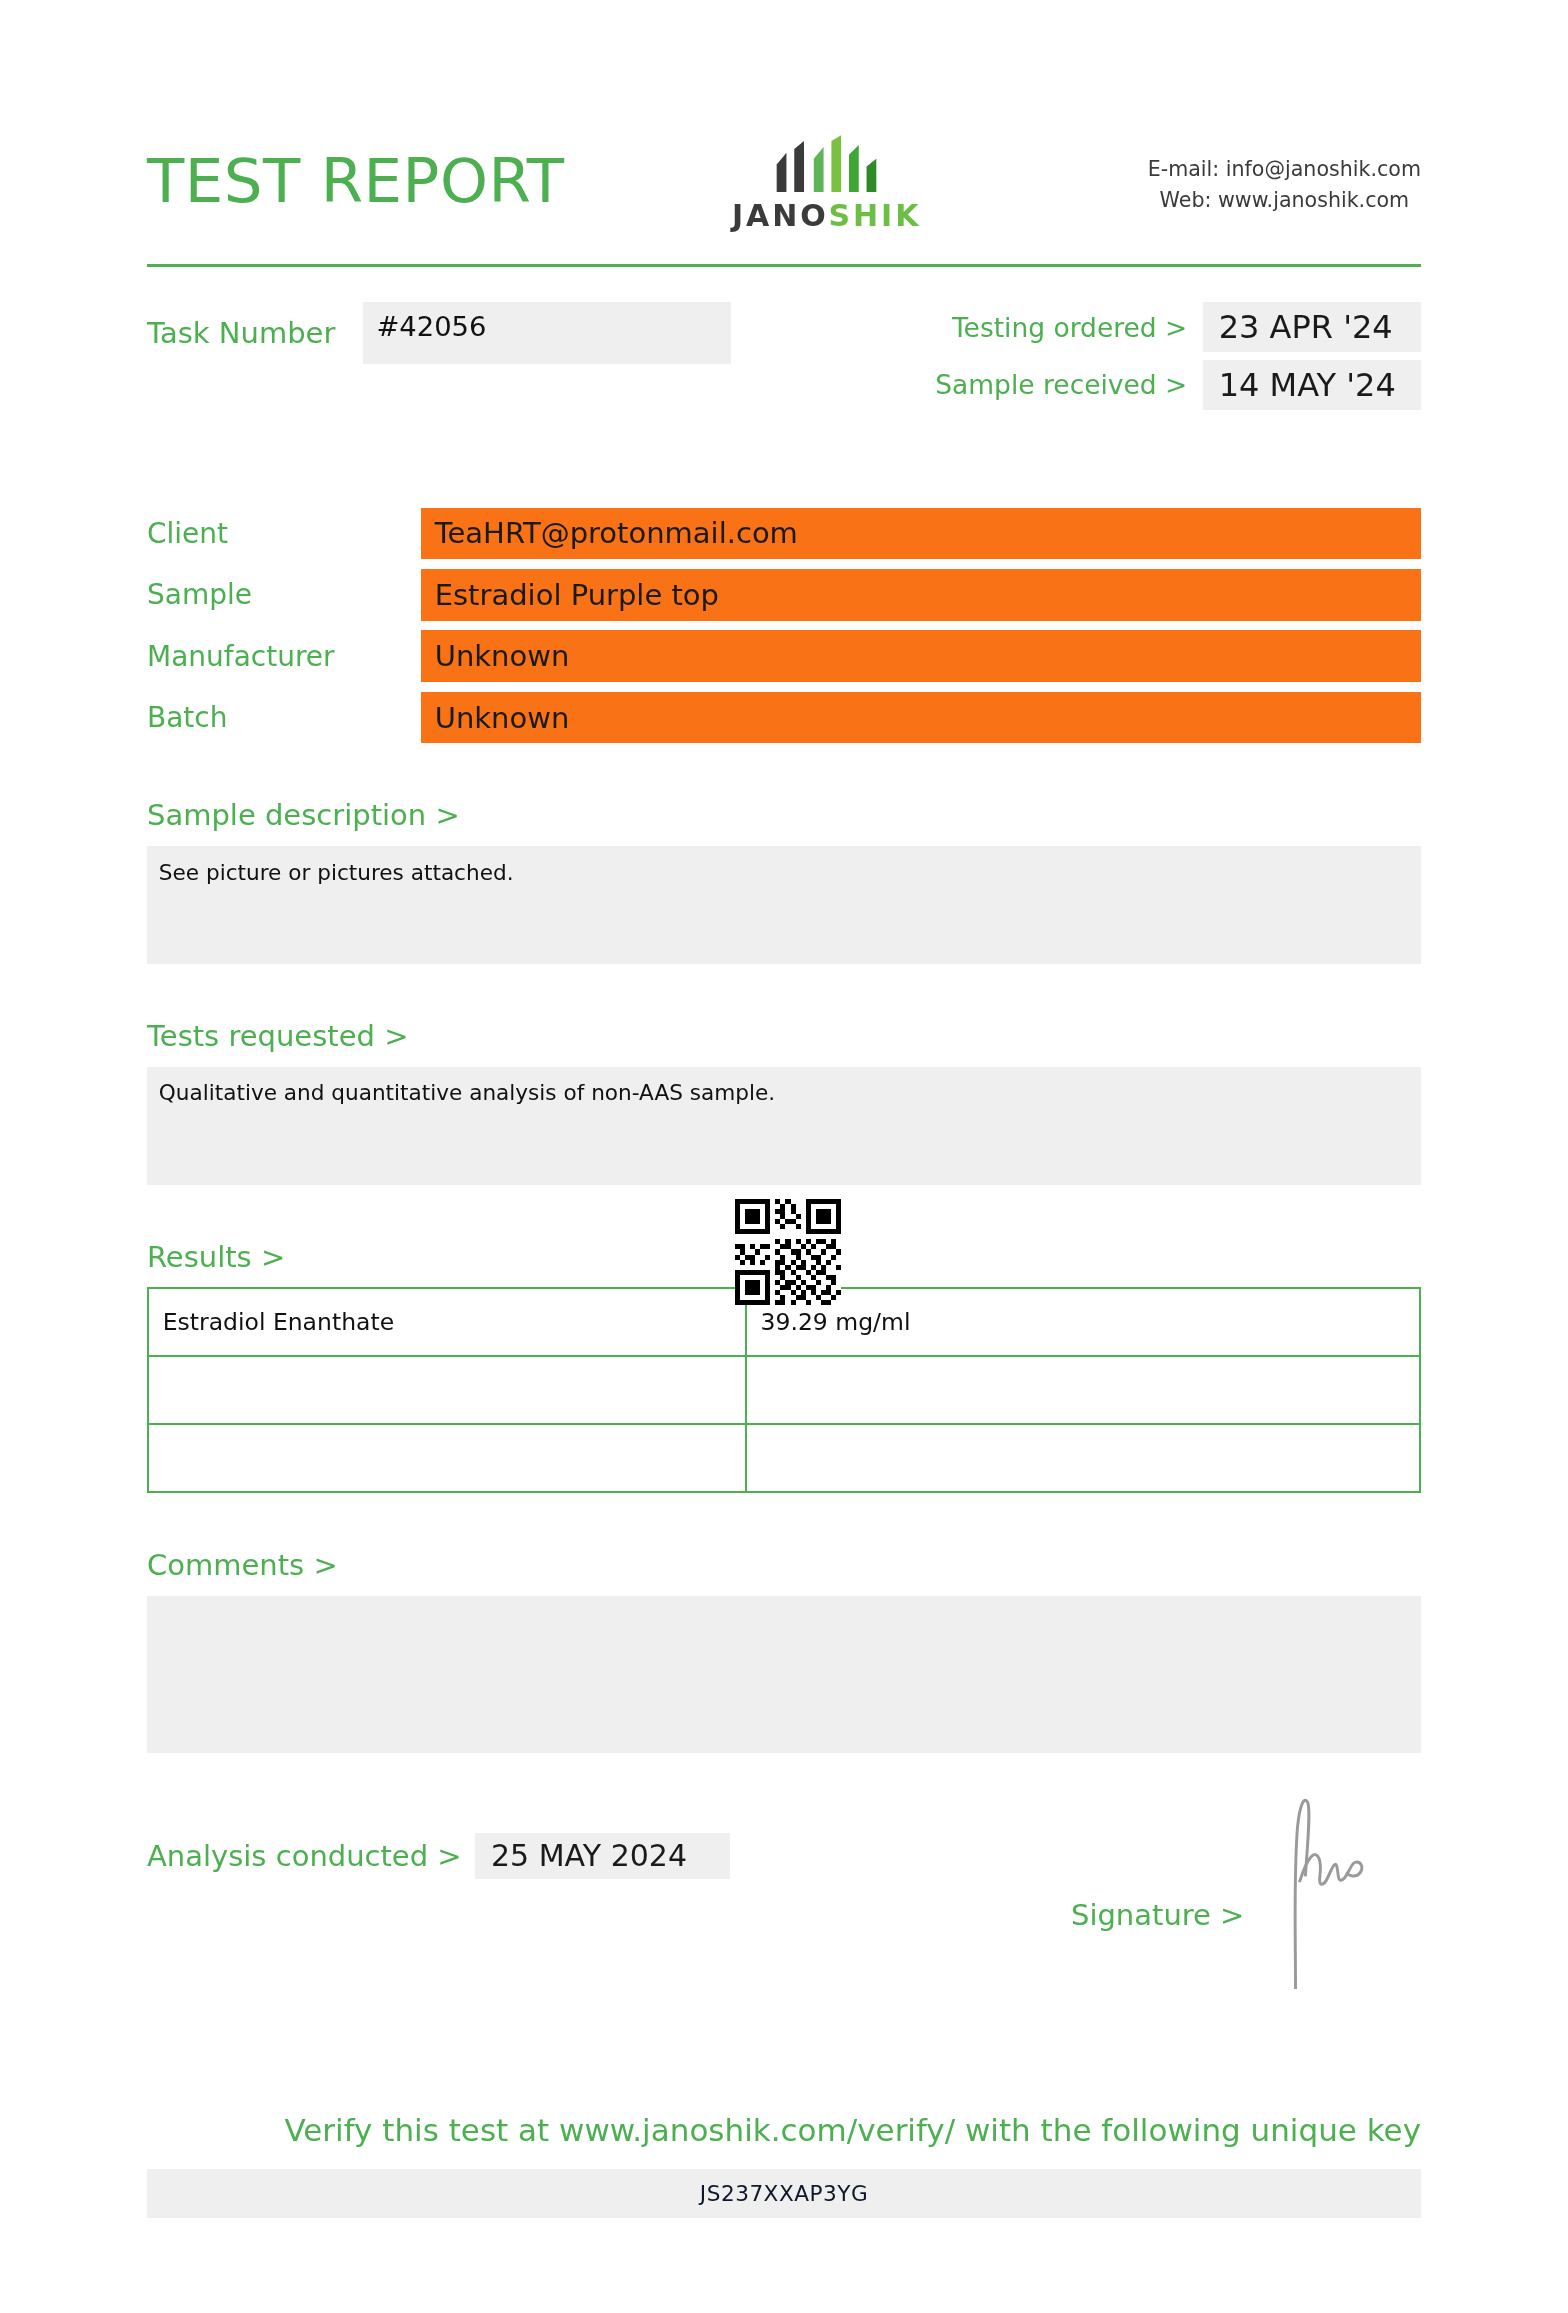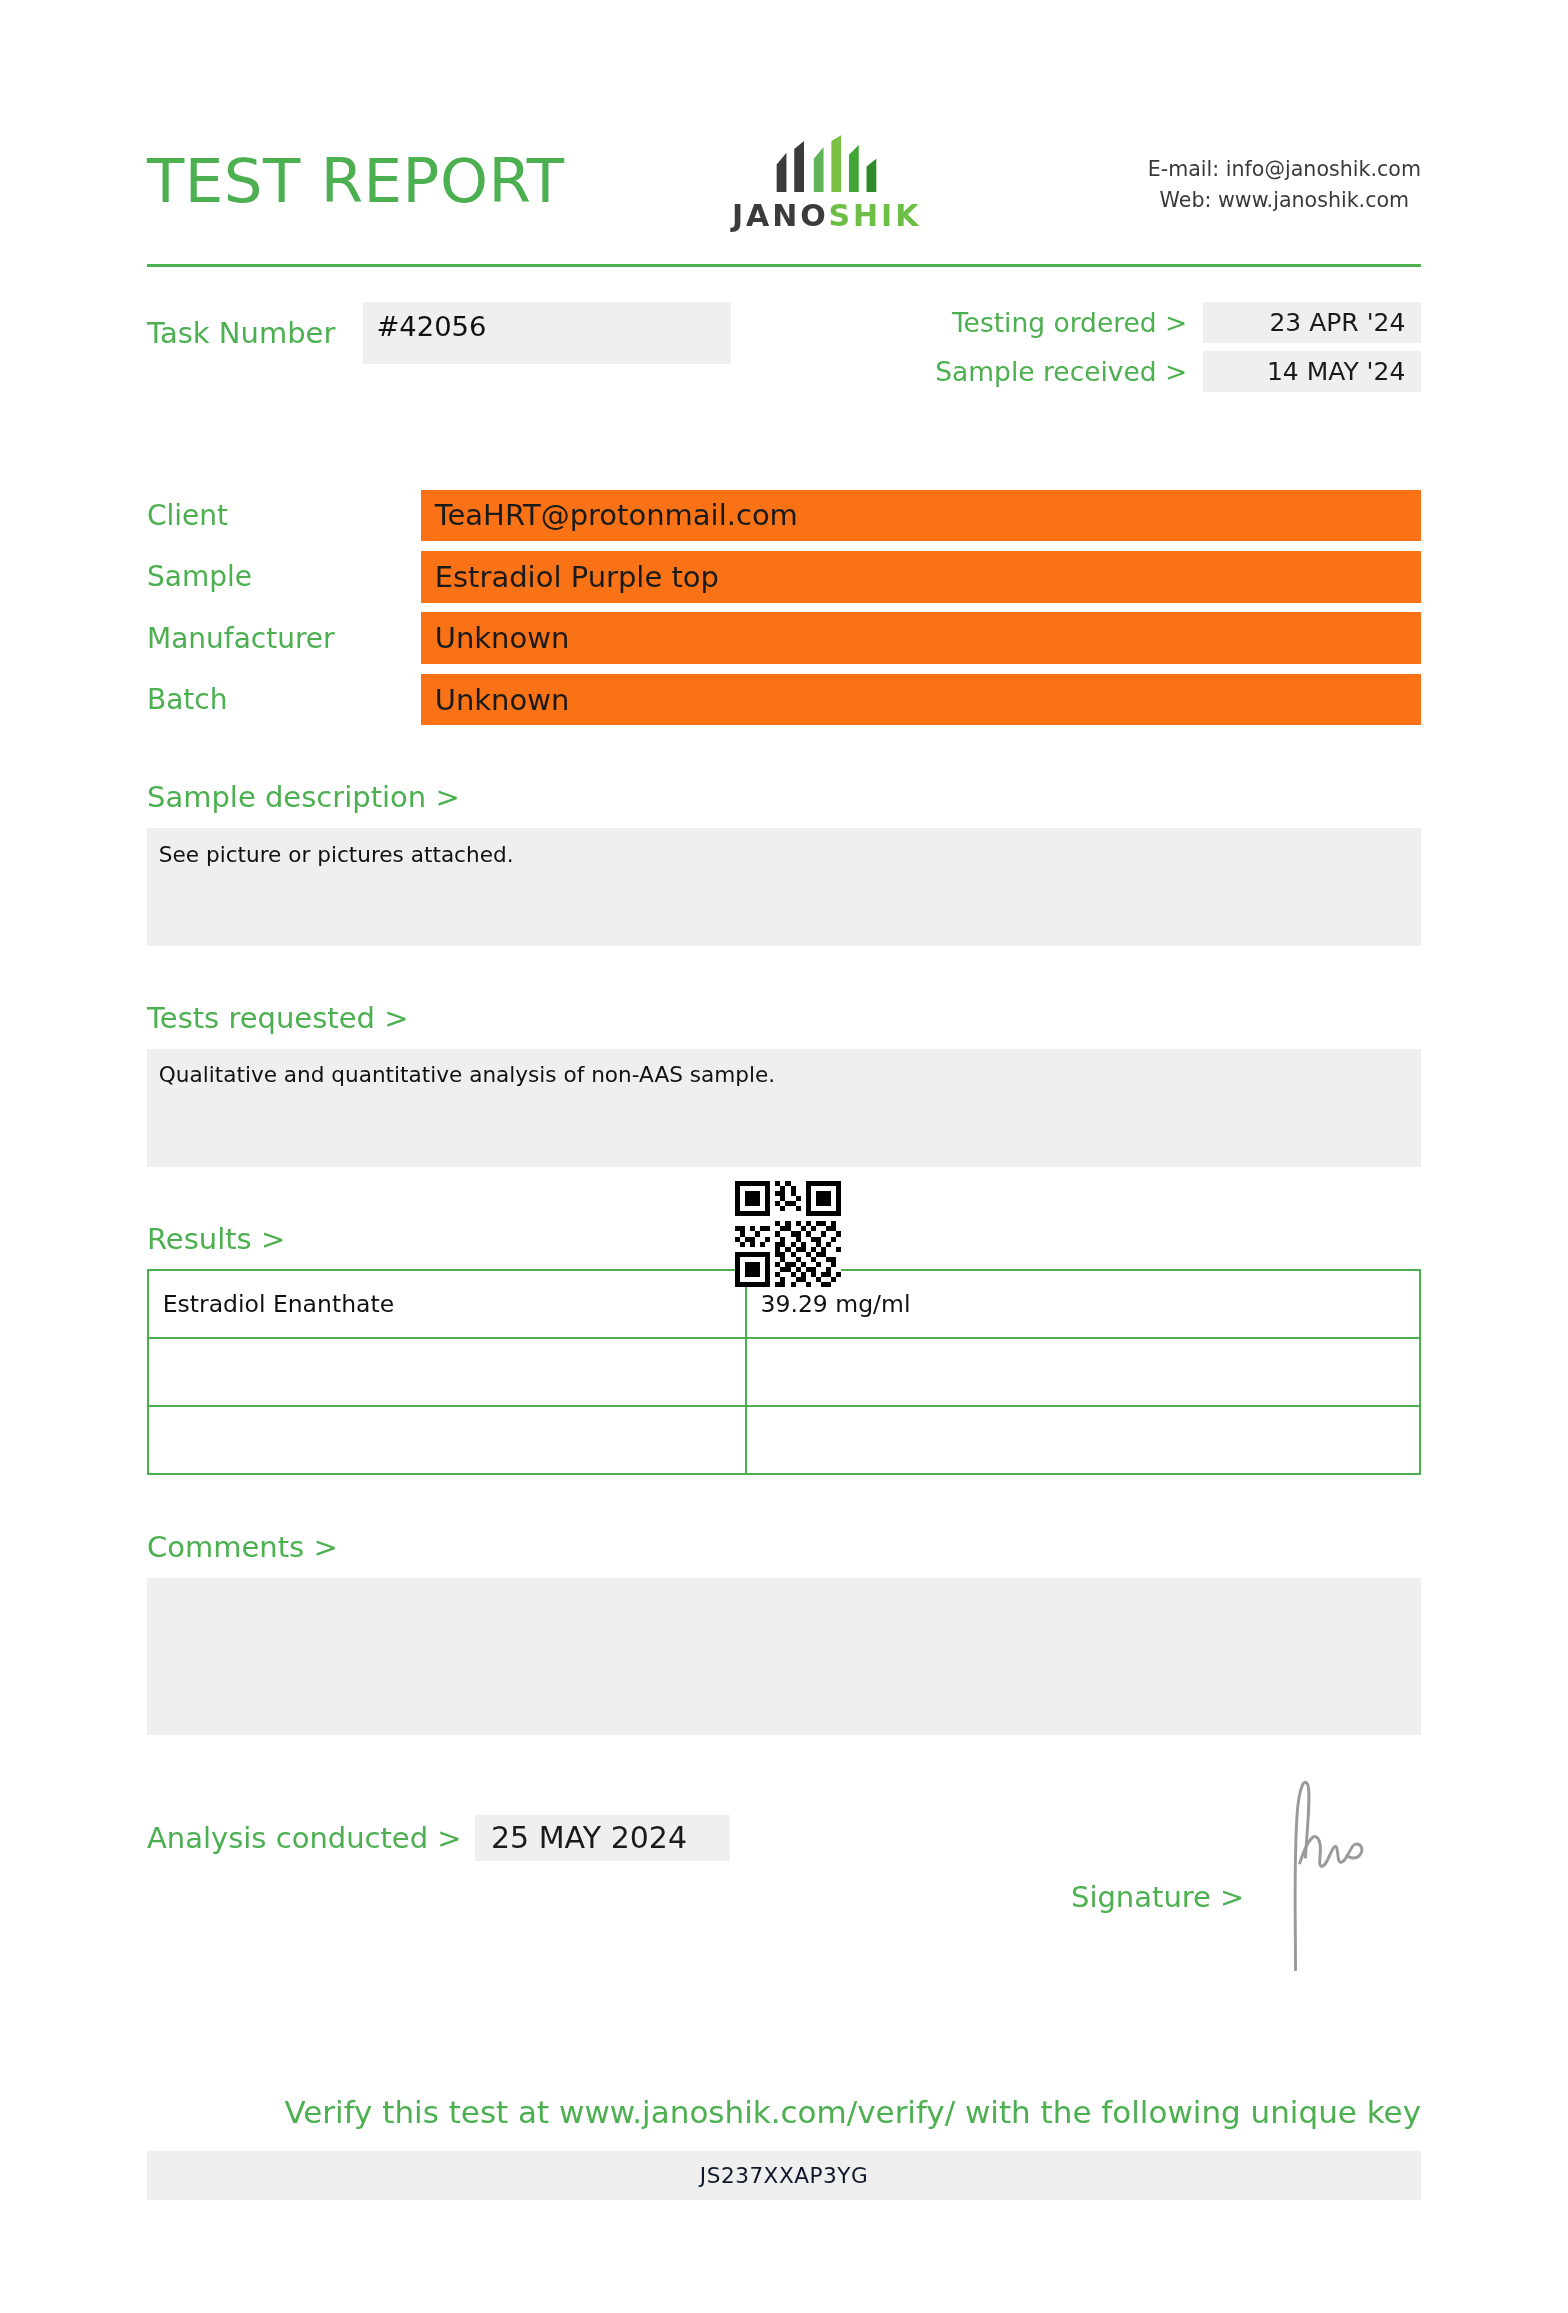--- a/index.html
+++ b/index.html
@@ -107,25 +107,25 @@
     justify-content: flex-end;
     margin-bottom: 7.8px;
   }
   .date-label {
     color: #4caf50;
     font-size: 26.5px;
     margin-right: 15.7px;
   }
   .date-value {
     background: #efefef;
-    font-size: 25px;
+    font-size: 32px;
     padding: 5.9px 15.7px;
     min-width: 218px;
     box-sizing: border-box;
-    text-align: right;
+    text-align: left;
   }
 
   
   .info-block { margin-top: 90px; }
   .info-row {
     display: flex;
     align-items: center;
     margin-bottom: 9.8px;
   }
   .info-label {

